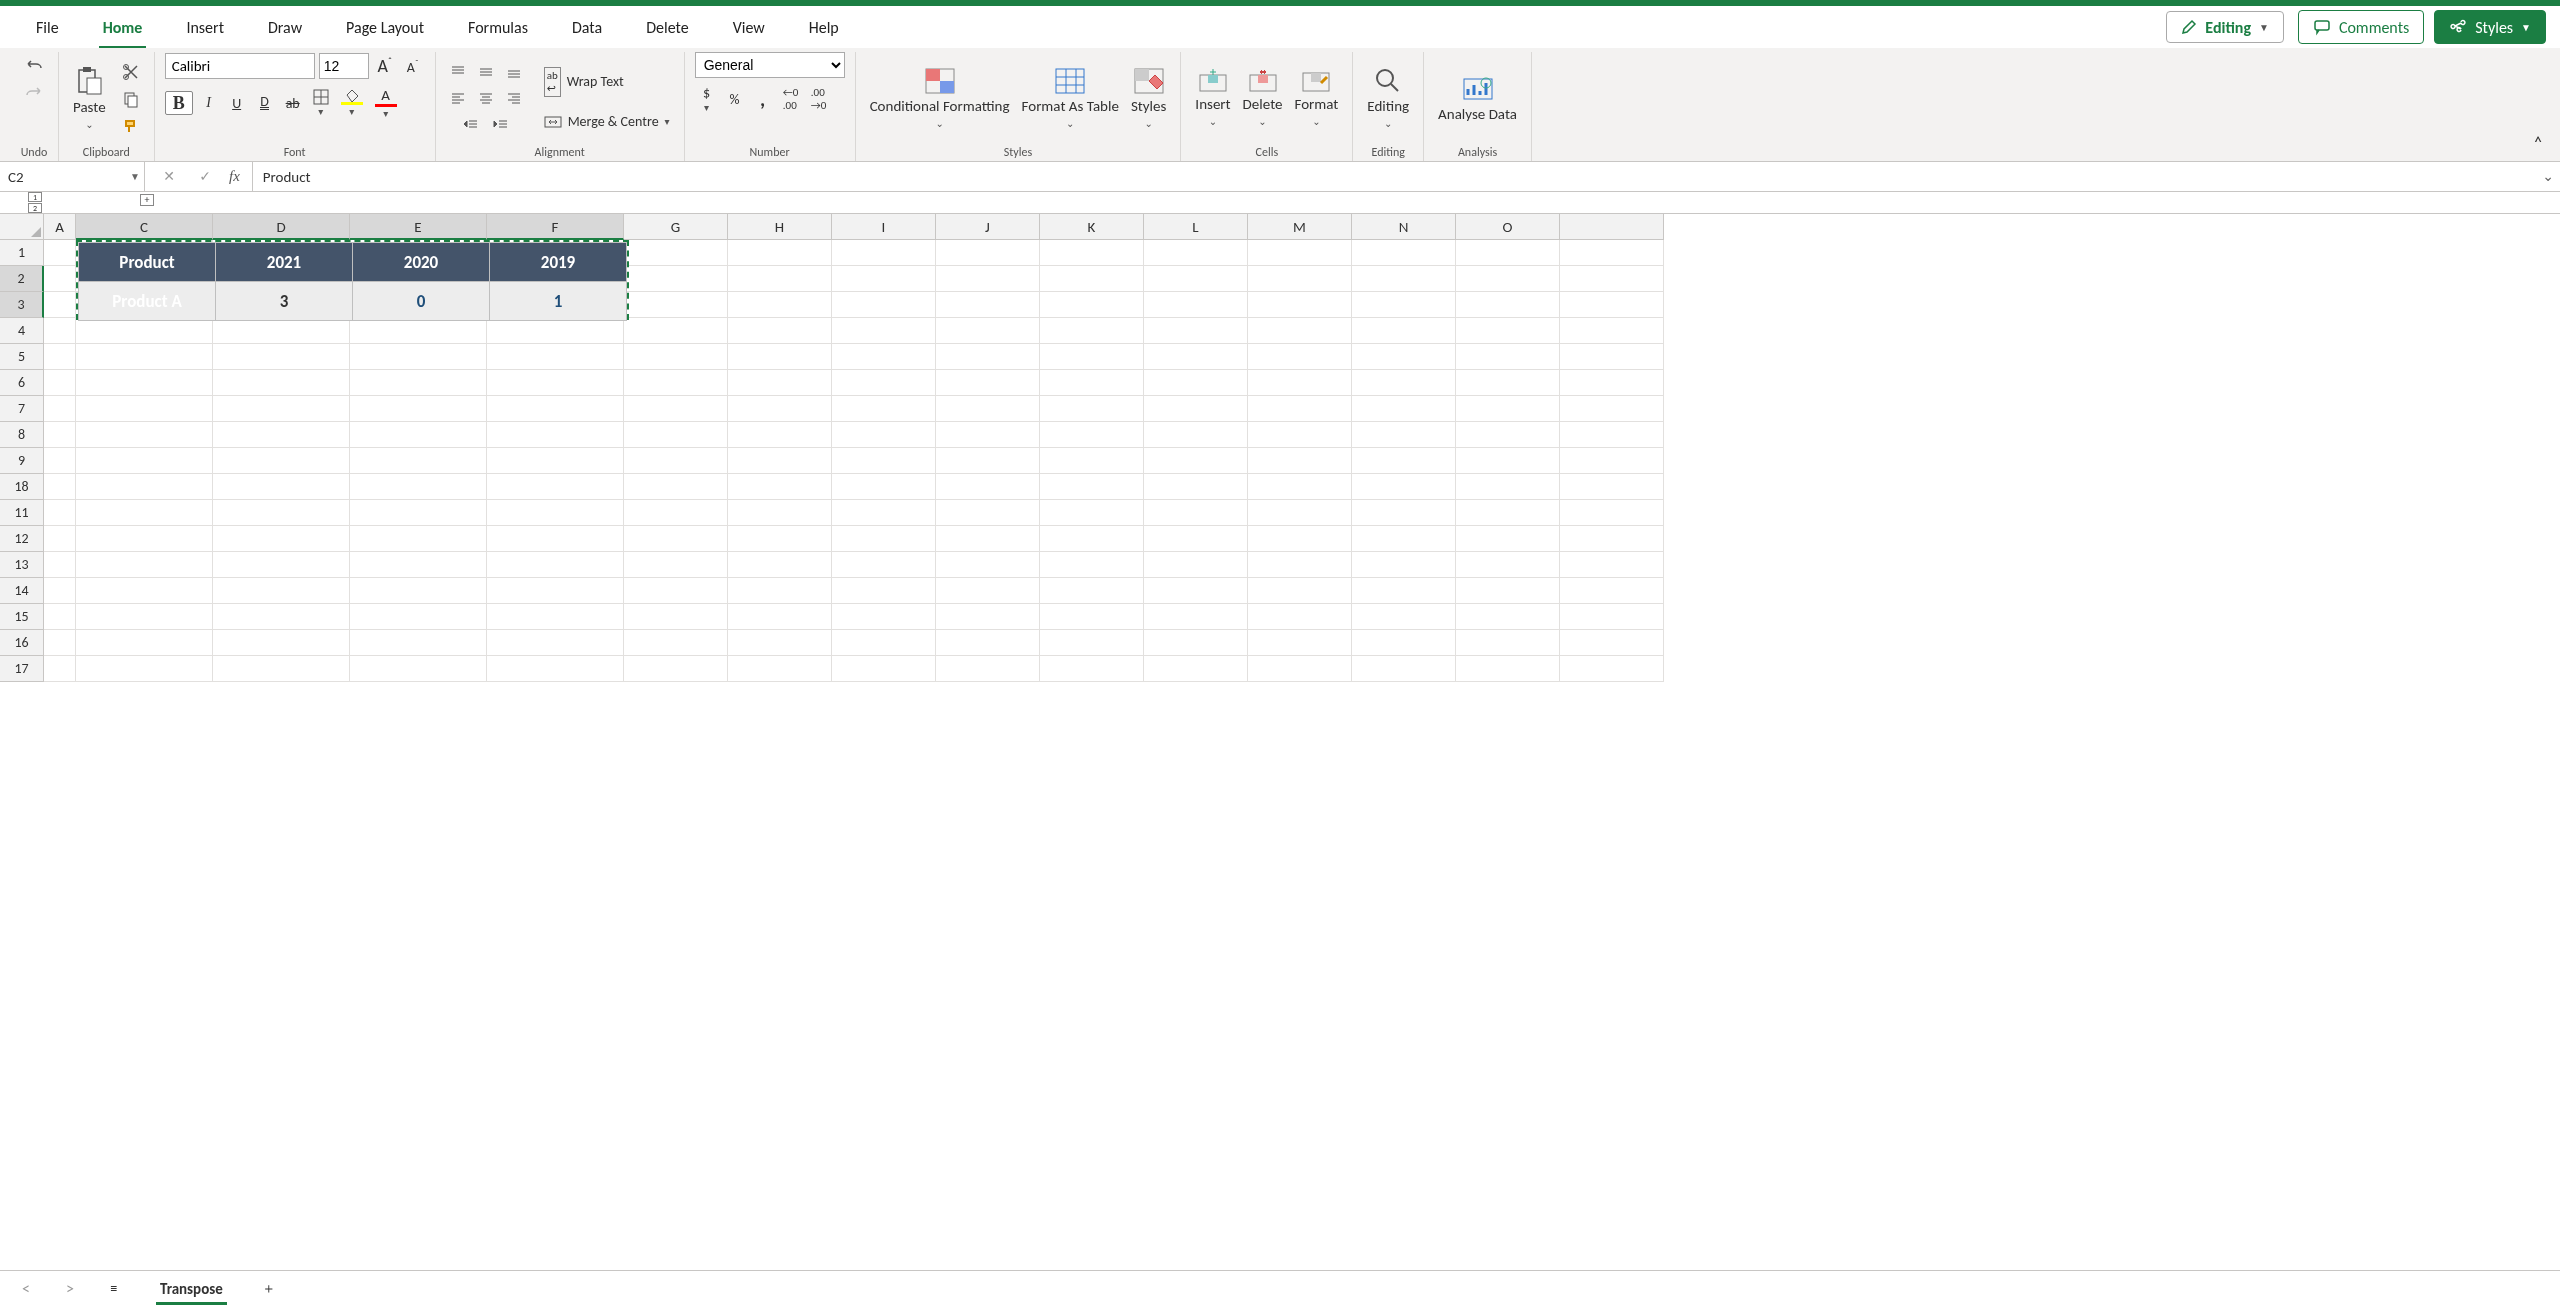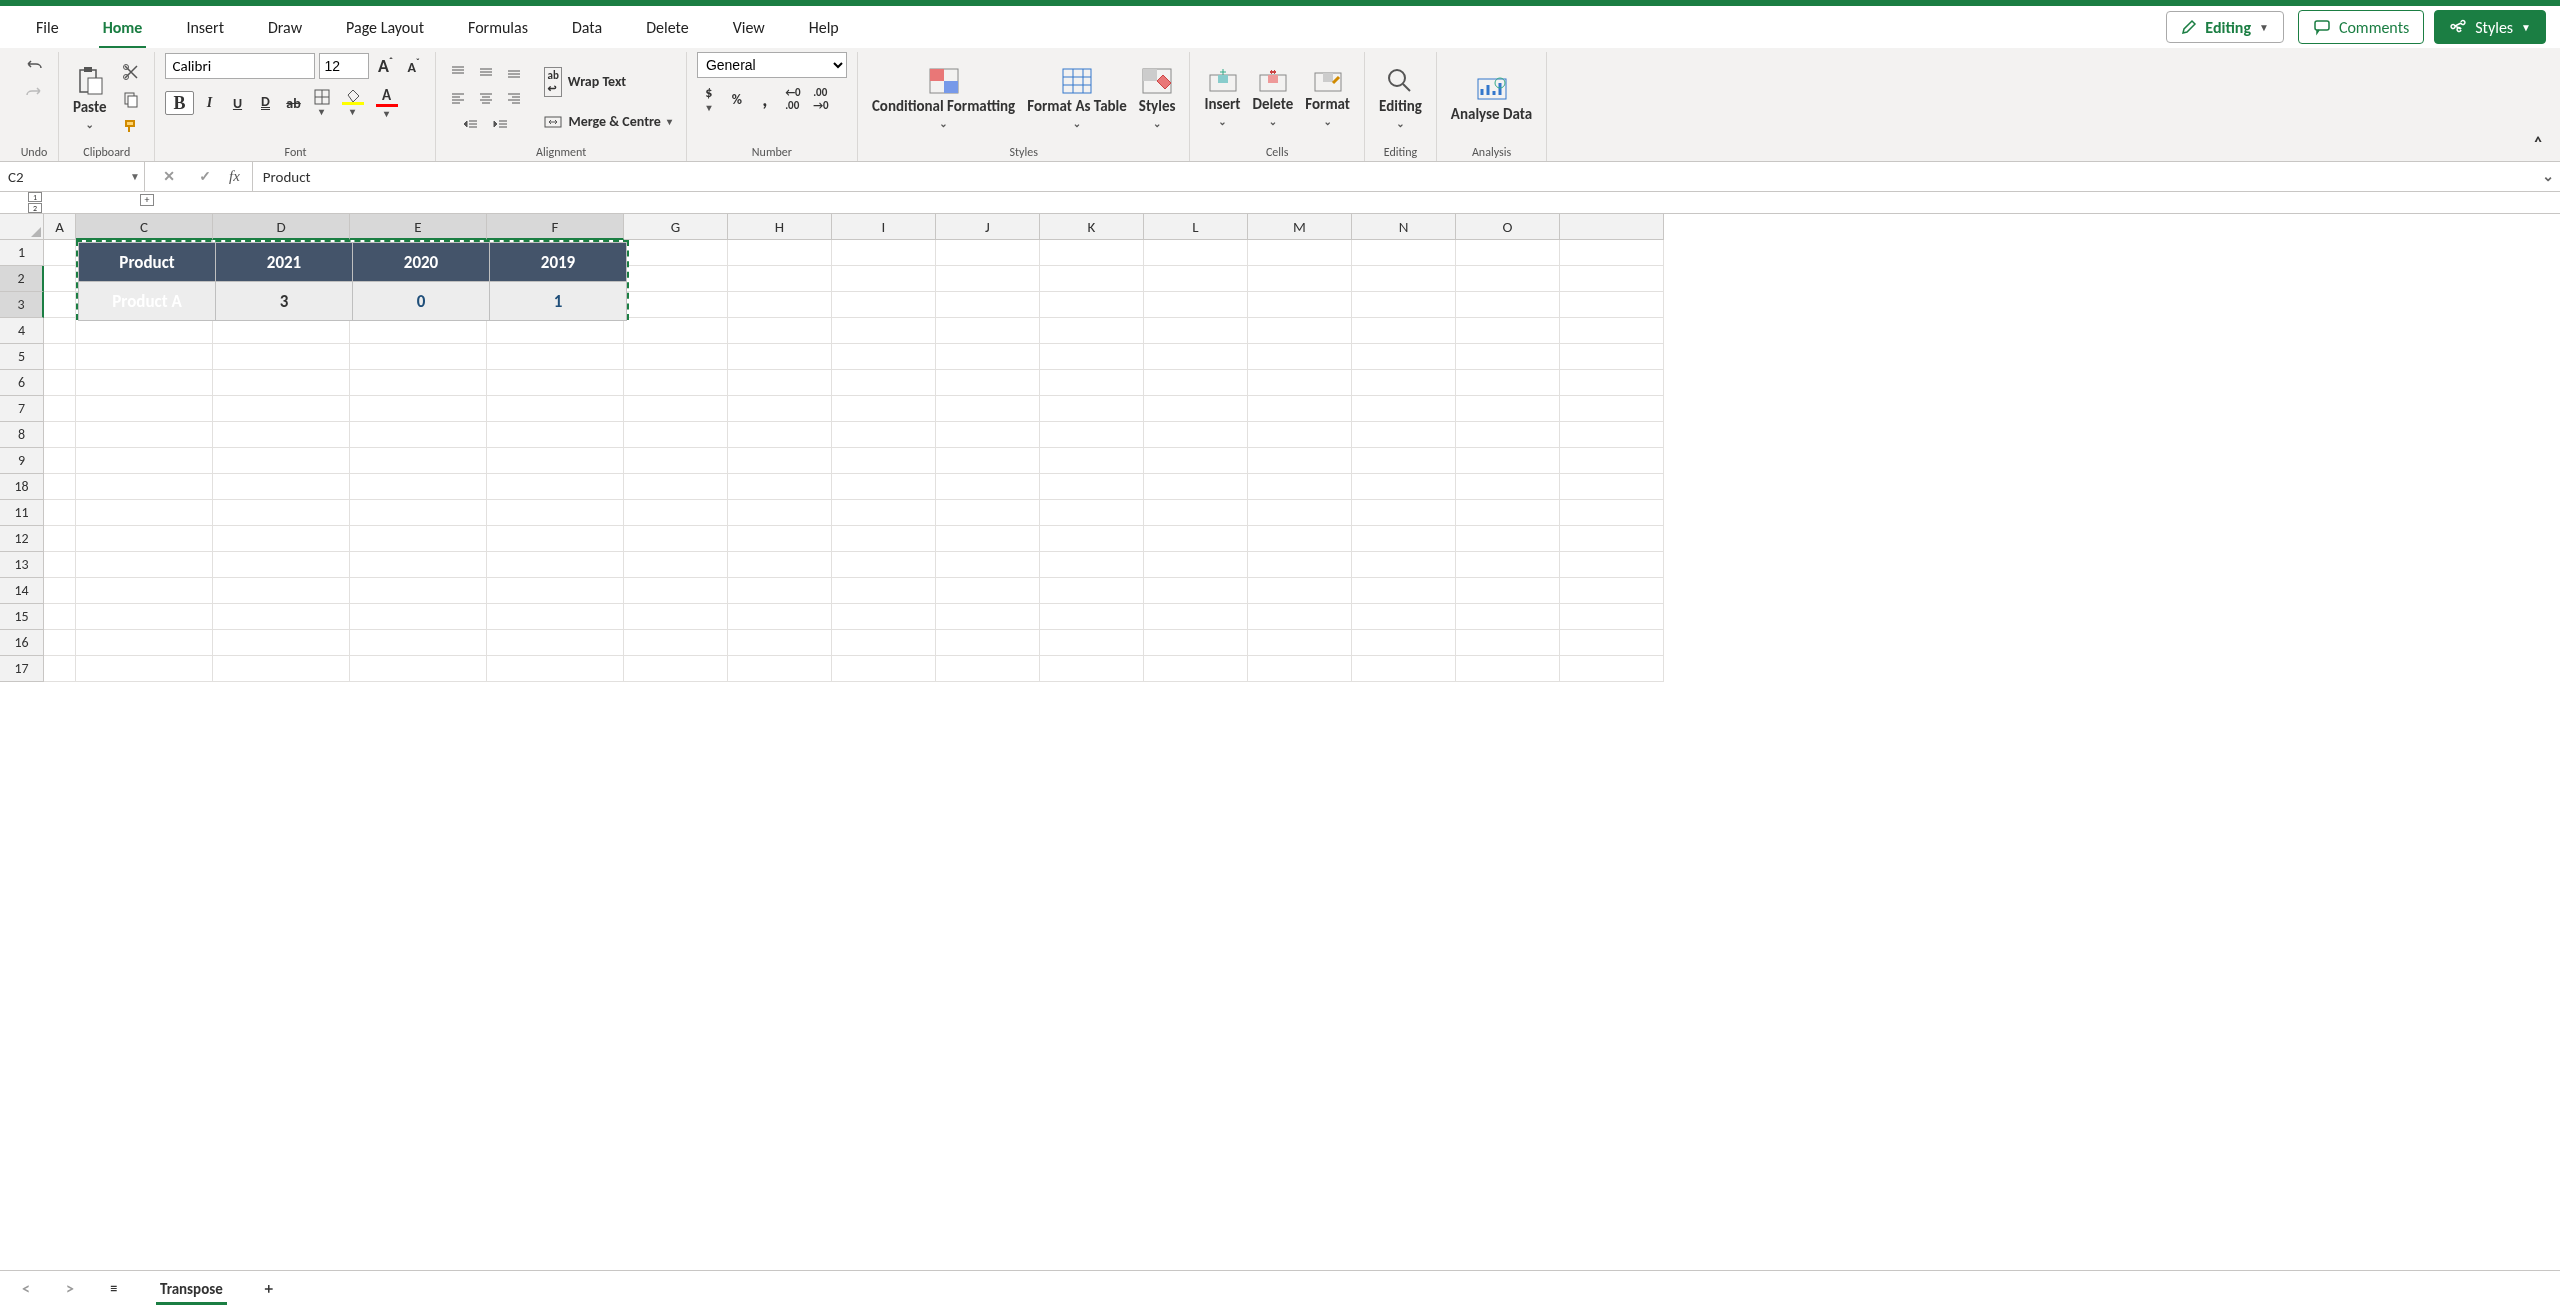--- a/index.html
+++ b/index.html
@@ -34,21 +34,21 @@
   .pill-btn{border:1px solid var(--green);border-radius:4px;height:34px;padding:0 14px;display:flex;align-items:center;gap:8px;font-size:16px;}
   .pill-btn.comments{background:#fff;color:var(--green);}
   .pill-btn.share{background:var(--green);color:#fff;}
 
   
   .ribbon{background:var(--gray-bg);height:114px;display:flex;padding:4px 10px 0 10px;border-bottom:1px solid var(--gray-border);position:relative;}
   .ribbon-group{display:flex;flex-direction:column;align-items:center;border-right:1px solid #d9d7d5;padding:0 10px;}
   .ribbon-group:last-of-type{border-right:none;}
   .rg-body{flex:1;display:flex;align-items:center;gap:4px;}
   .rg-label{font-size:12px;color:#555;padding-bottom:2px;}
-  .ico-btn{padding:3px 4px;display:flex;flex-direction:column;align-items:center;justify-content:center;cursor:pointer;min-width:24px;min-height:24px;border-radius:2px;font-weight:bold;}
+  .ico-btn{padding:3px 4px;display:flex;flex-direction:column;align-items:center;justify-content:center;cursor:pointer;min-width:24px;min-height:24px;border-radius:2px;}
   .ico-stack{display:flex;flex-direction:column;align-items:center;gap:3px;}
   .font-row{display:flex;align-items:center;gap:4px;}
   .font-name{width:150px;height:26px;border:1px solid #aaa;background:#fff;font-size:15px;padding:2px 6px;font-family:Calibri;}
   .font-size{width:50px;height:26px;border:1px solid #aaa;background:#fff;font-size:14px;padding:2px 4px;}
   .bold{font-weight:700;font-family:"Times New Roman",serif;font-size:18px;border:1px solid #888;padding:0 7px;background:#fff;}
   .italic{font-style:italic;font-family:"Times New Roman",serif}
   .underline{text-decoration:underline;}
   .dunderline{border-bottom:3px double #333;line-height:0.8;}
   .strike{text-decoration:line-through;}
   .align-grid{display:grid;grid-template-columns:repeat(3,auto);gap:2px 4px;}

